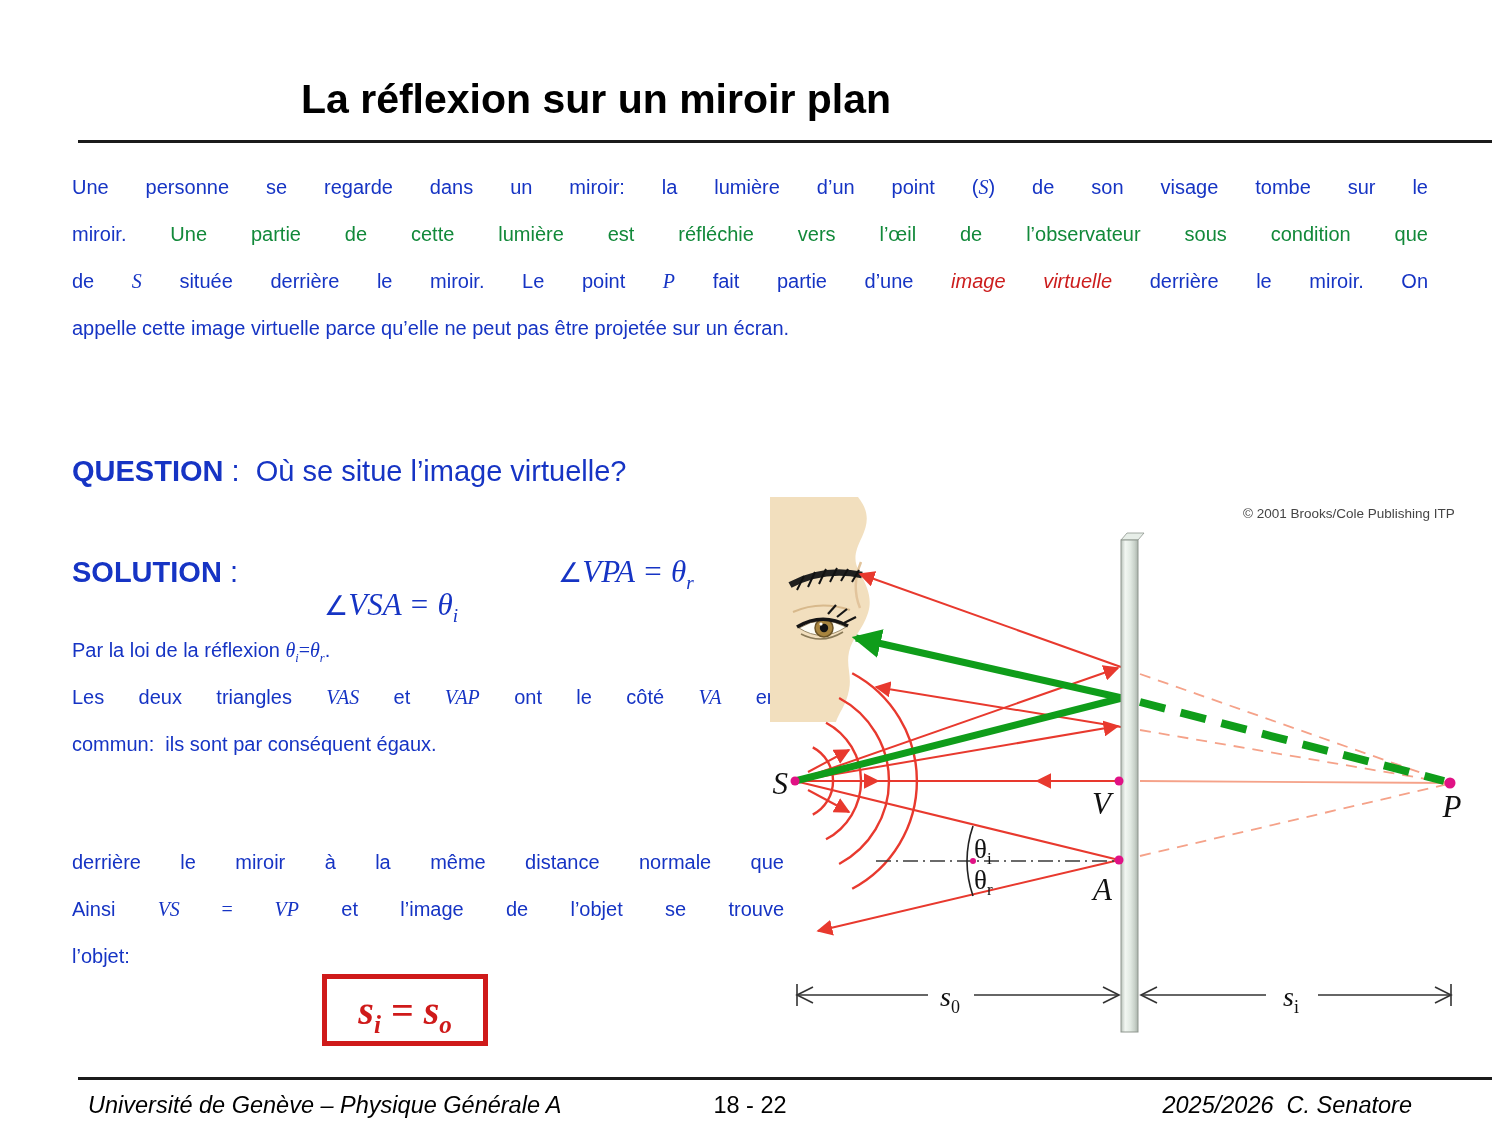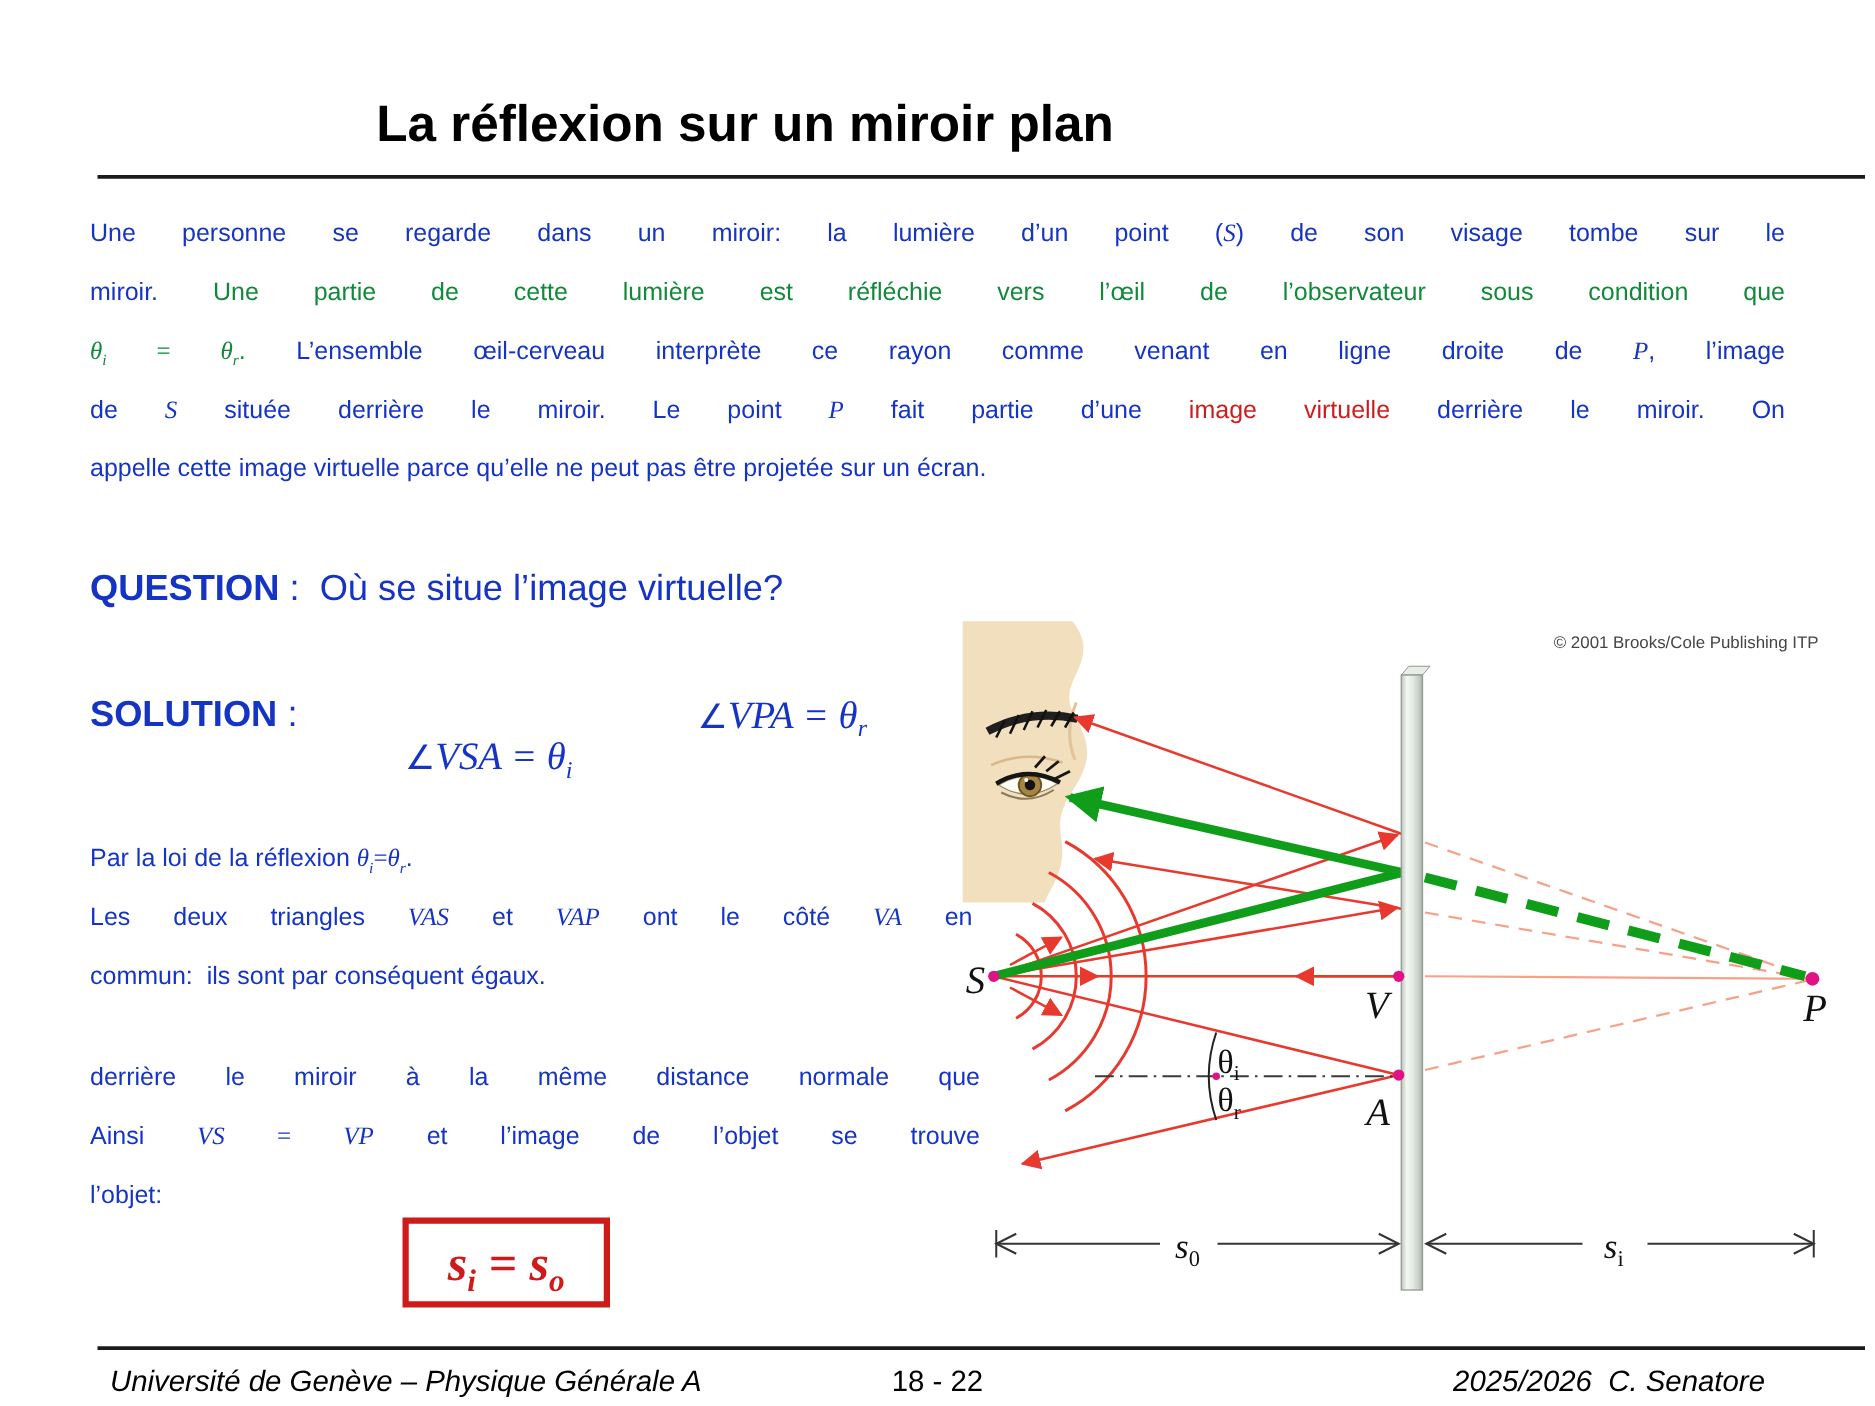--- a/index.html
+++ b/index.html
@@ -4,39 +4,39 @@
 <style>
   html,body{margin:0;padding:0;}
   body{
     width:1500px;height:1125px;background:#ffffff;position:relative;overflow:hidden;
     font-family:"Liberation Sans",sans-serif;color:#000;
   }
   .abs{position:absolute;}
   
   .blue{color:#1634c4;}
   .green{color:#12893a;}
-  .redtxt{color:#cc1d1d;}
+  .redtxt{color:#cc1d1d;font-style:italic;}
   
   .mit{font-family:"Liberation Serif",serif;font-style:italic;}
   .mups{font-family:"Liberation Serif",serif;font-style:normal;}
   sub{font-size:0.62em;line-height:0;}
   
   #title{top:76px;left:0;width:1192px;text-align:center;font-size:41px;font-weight:700;}
   #title-rule{top:140px;left:78px;width:1414px;border-top:3px solid #1b1b1b;height:0;}
   
   .para{font-size:20px;line-height:47px;}
   .jline{text-align:justify;text-align-last:justify;}
   .lline{text-align:left;}
   #p1{top:164px;left:72px;width:1356px;}
   #question{top:455px;left:72px;width:1200px;font-size:29px;}
   #solution{top:556px;left:72px;width:1356px;font-size:29px;height:50px;}
   #solution .math1{position:absolute;left:252px;top:-2px;font-size:31px;margin-top:33px;}
   #solution .math2{position:absolute;left:486px;top:-2px;font-size:31px;}
   .boldlbl{font-weight:700;}
-  #p2{top:664px;left:72px;width:706px;}
+  #p2{top:627px;left:72px;width:706px;}
   #p3{top:839px;left:72px;width:712px;}
   
   #formula-box{left:322px;top:974px;width:156px;height:62px;border:5px solid #cf1a1a;
     display:flex;align-items:center;justify-content:center;color:#cf1a1a;
     font-family:"Liberation Serif",serif;font-style:italic;font-weight:700;font-size:40px;}
   #formula-box sub{font-size:25px;}
   
   #footer-rule{top:1077px;left:78px;width:1414px;border-top:3px solid #1b1b1b;height:0;}
   .foot{top:1092px;font-size:23.5px;}
   #footer-left{left:88px;font-style:italic;}
@@ -48,21 +48,20 @@
 </style>
 </head>
 <body>
 
 <div id="title" class="abs">La réflexion sur un miroir plan</div>
 <div id="title-rule" class="abs"></div>
 
 <div id="p1" class="abs para">
   <div class="jline"><span class="blue">Une personne se regarde dans un miroir: la lumière d’un point (</span><span class="blue mit">S</span><span class="blue">) de son visage tombe sur le</span></div>
   <div class="jline"><span class="blue">miroir. </span><span class="green">Une partie de cette lumière est réfléchie vers l’œil de l’observateur sous condition que</span></div>
-  <div class="jline"><span class="green mit">θ</span><sub class="green mit">i</sub><span class="green mups"> = </span><span class="green mit">θ</span><sub class="green mit">r</sub><span class="green">.</span><span class="blue"> L’ensemble œil-cerveau interprète ce rayon comme venant en ligne droite de </span><span class="blue mit">P</span><span class="blue">, l’image</span></div>
   <div class="jline"><span class="blue">de </span><span class="blue mit">S</span><span class="blue"> située derrière le miroir. Le point </span><span class="blue mit">P</span><span class="blue"> fait partie d’une </span><span class="redtxt">image virtuelle</span><span class="blue"> derrière le miroir. On</span></div>
   <div class="lline blue">appelle cette image virtuelle parce qu’elle ne peut pas être projetée sur un écran.</div>
 </div>
 
 <div id="question" class="abs blue">
   <span class="boldlbl">QUESTION</span><span> :&nbsp; </span><span>Où se situe l’image virtuelle?</span>
 </div>
 
 <div id="solution" class="abs blue" style="position:absolute;">
   <span class="boldlbl">SOLUTION</span><span> :</span>

